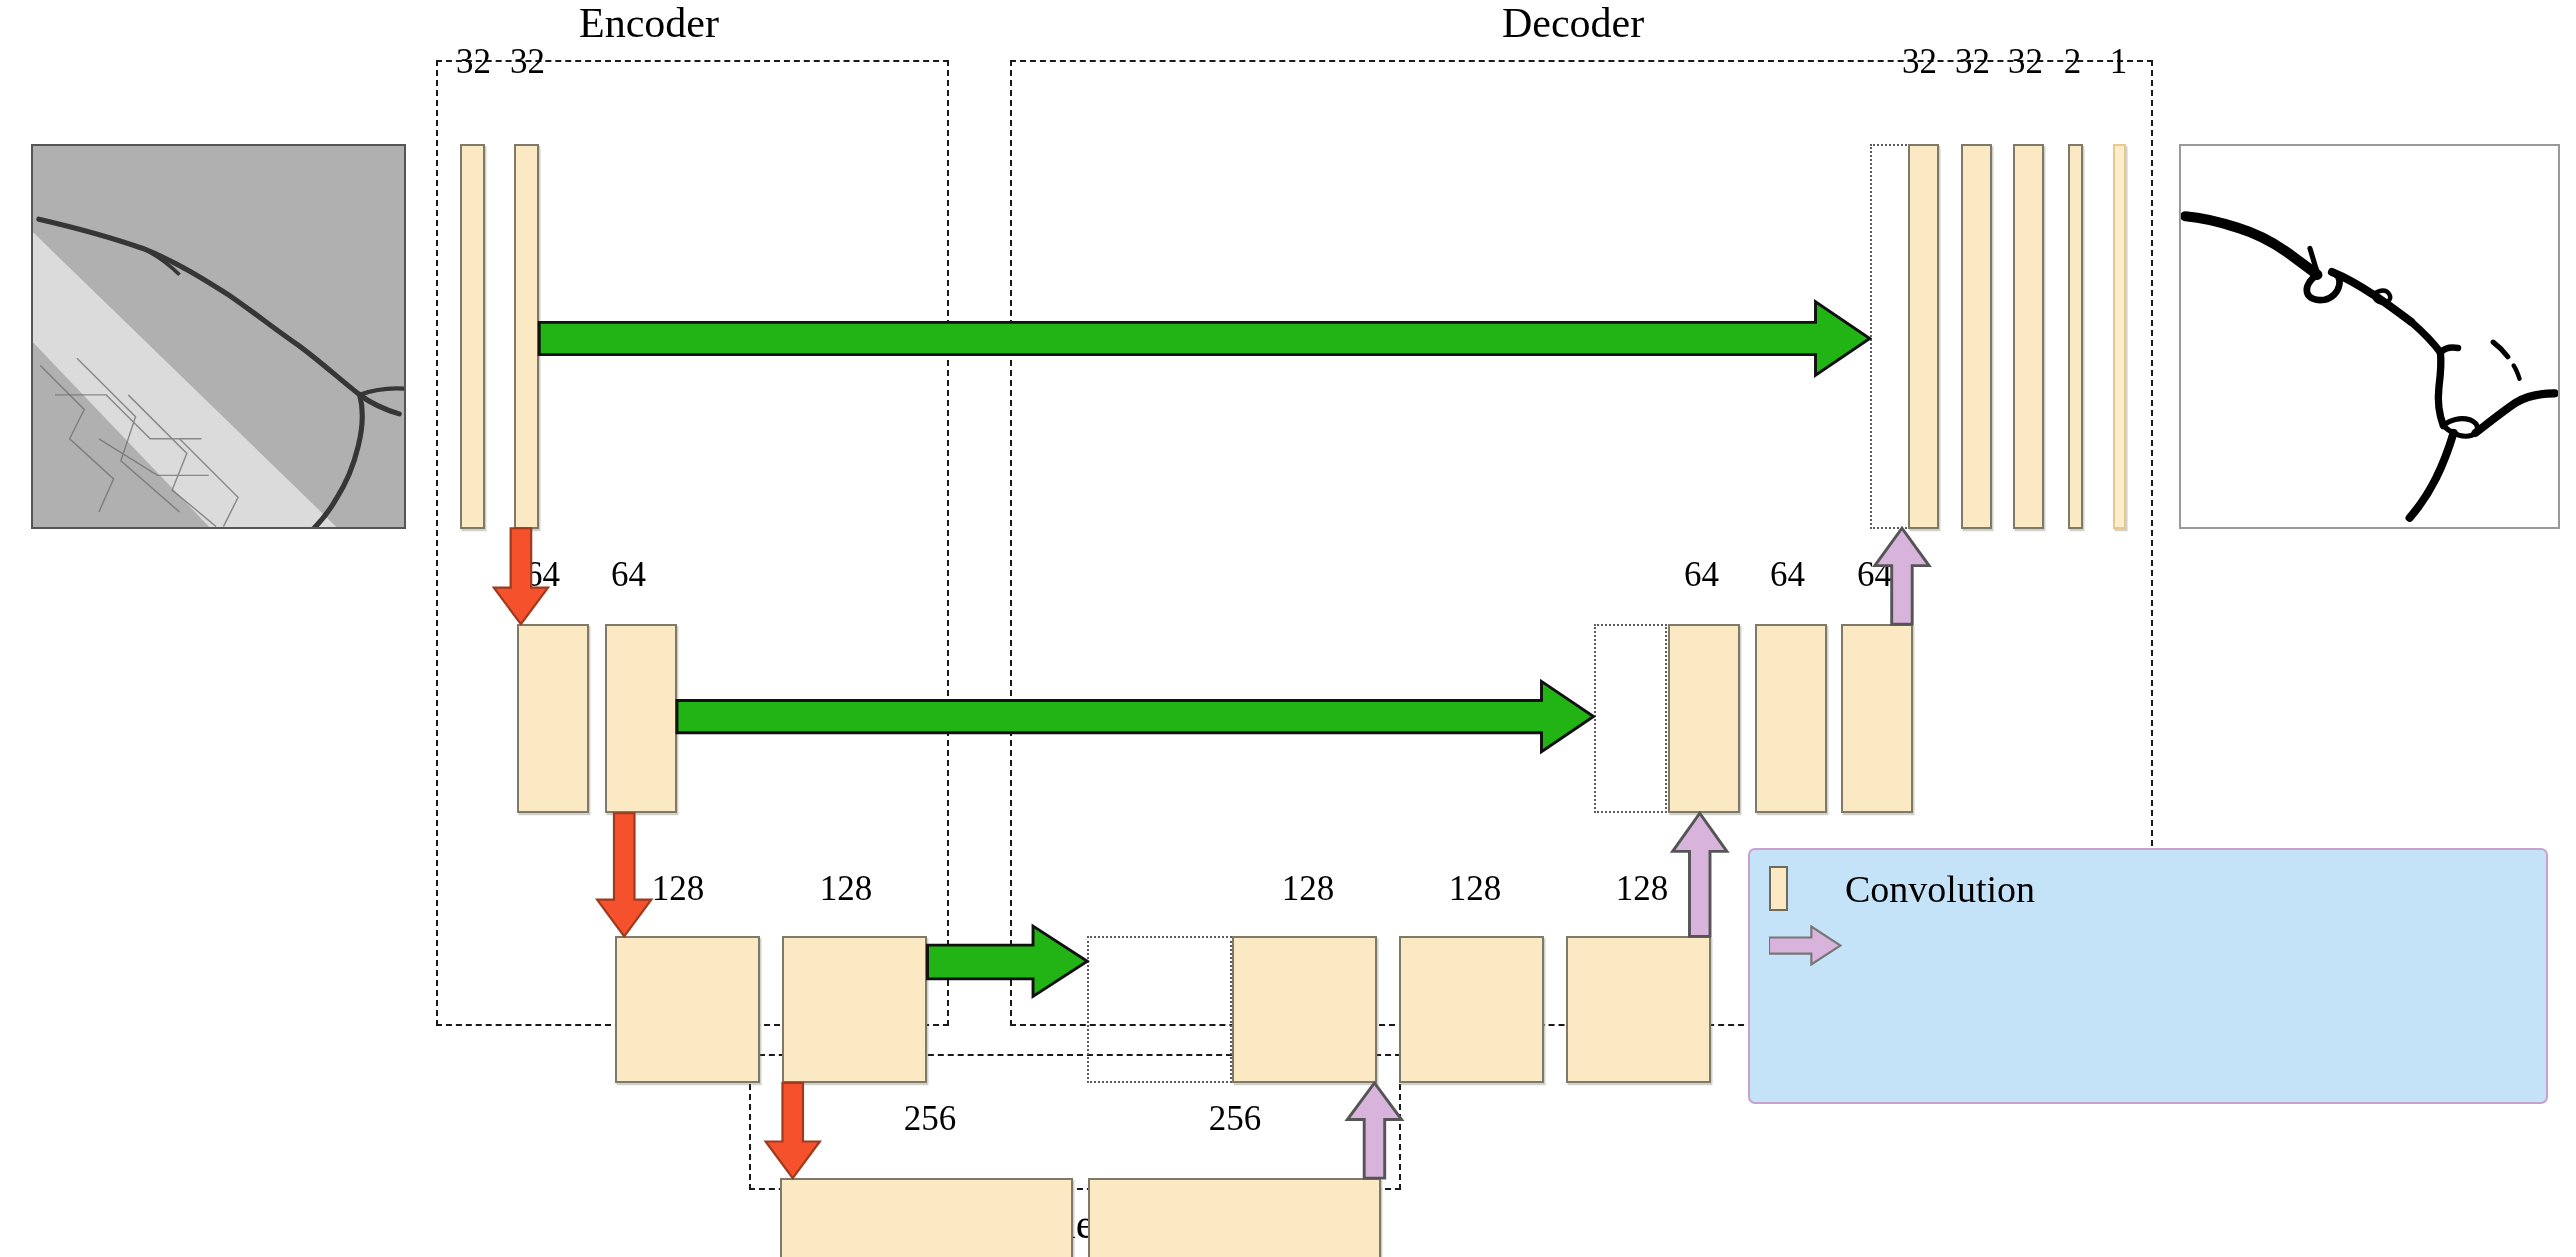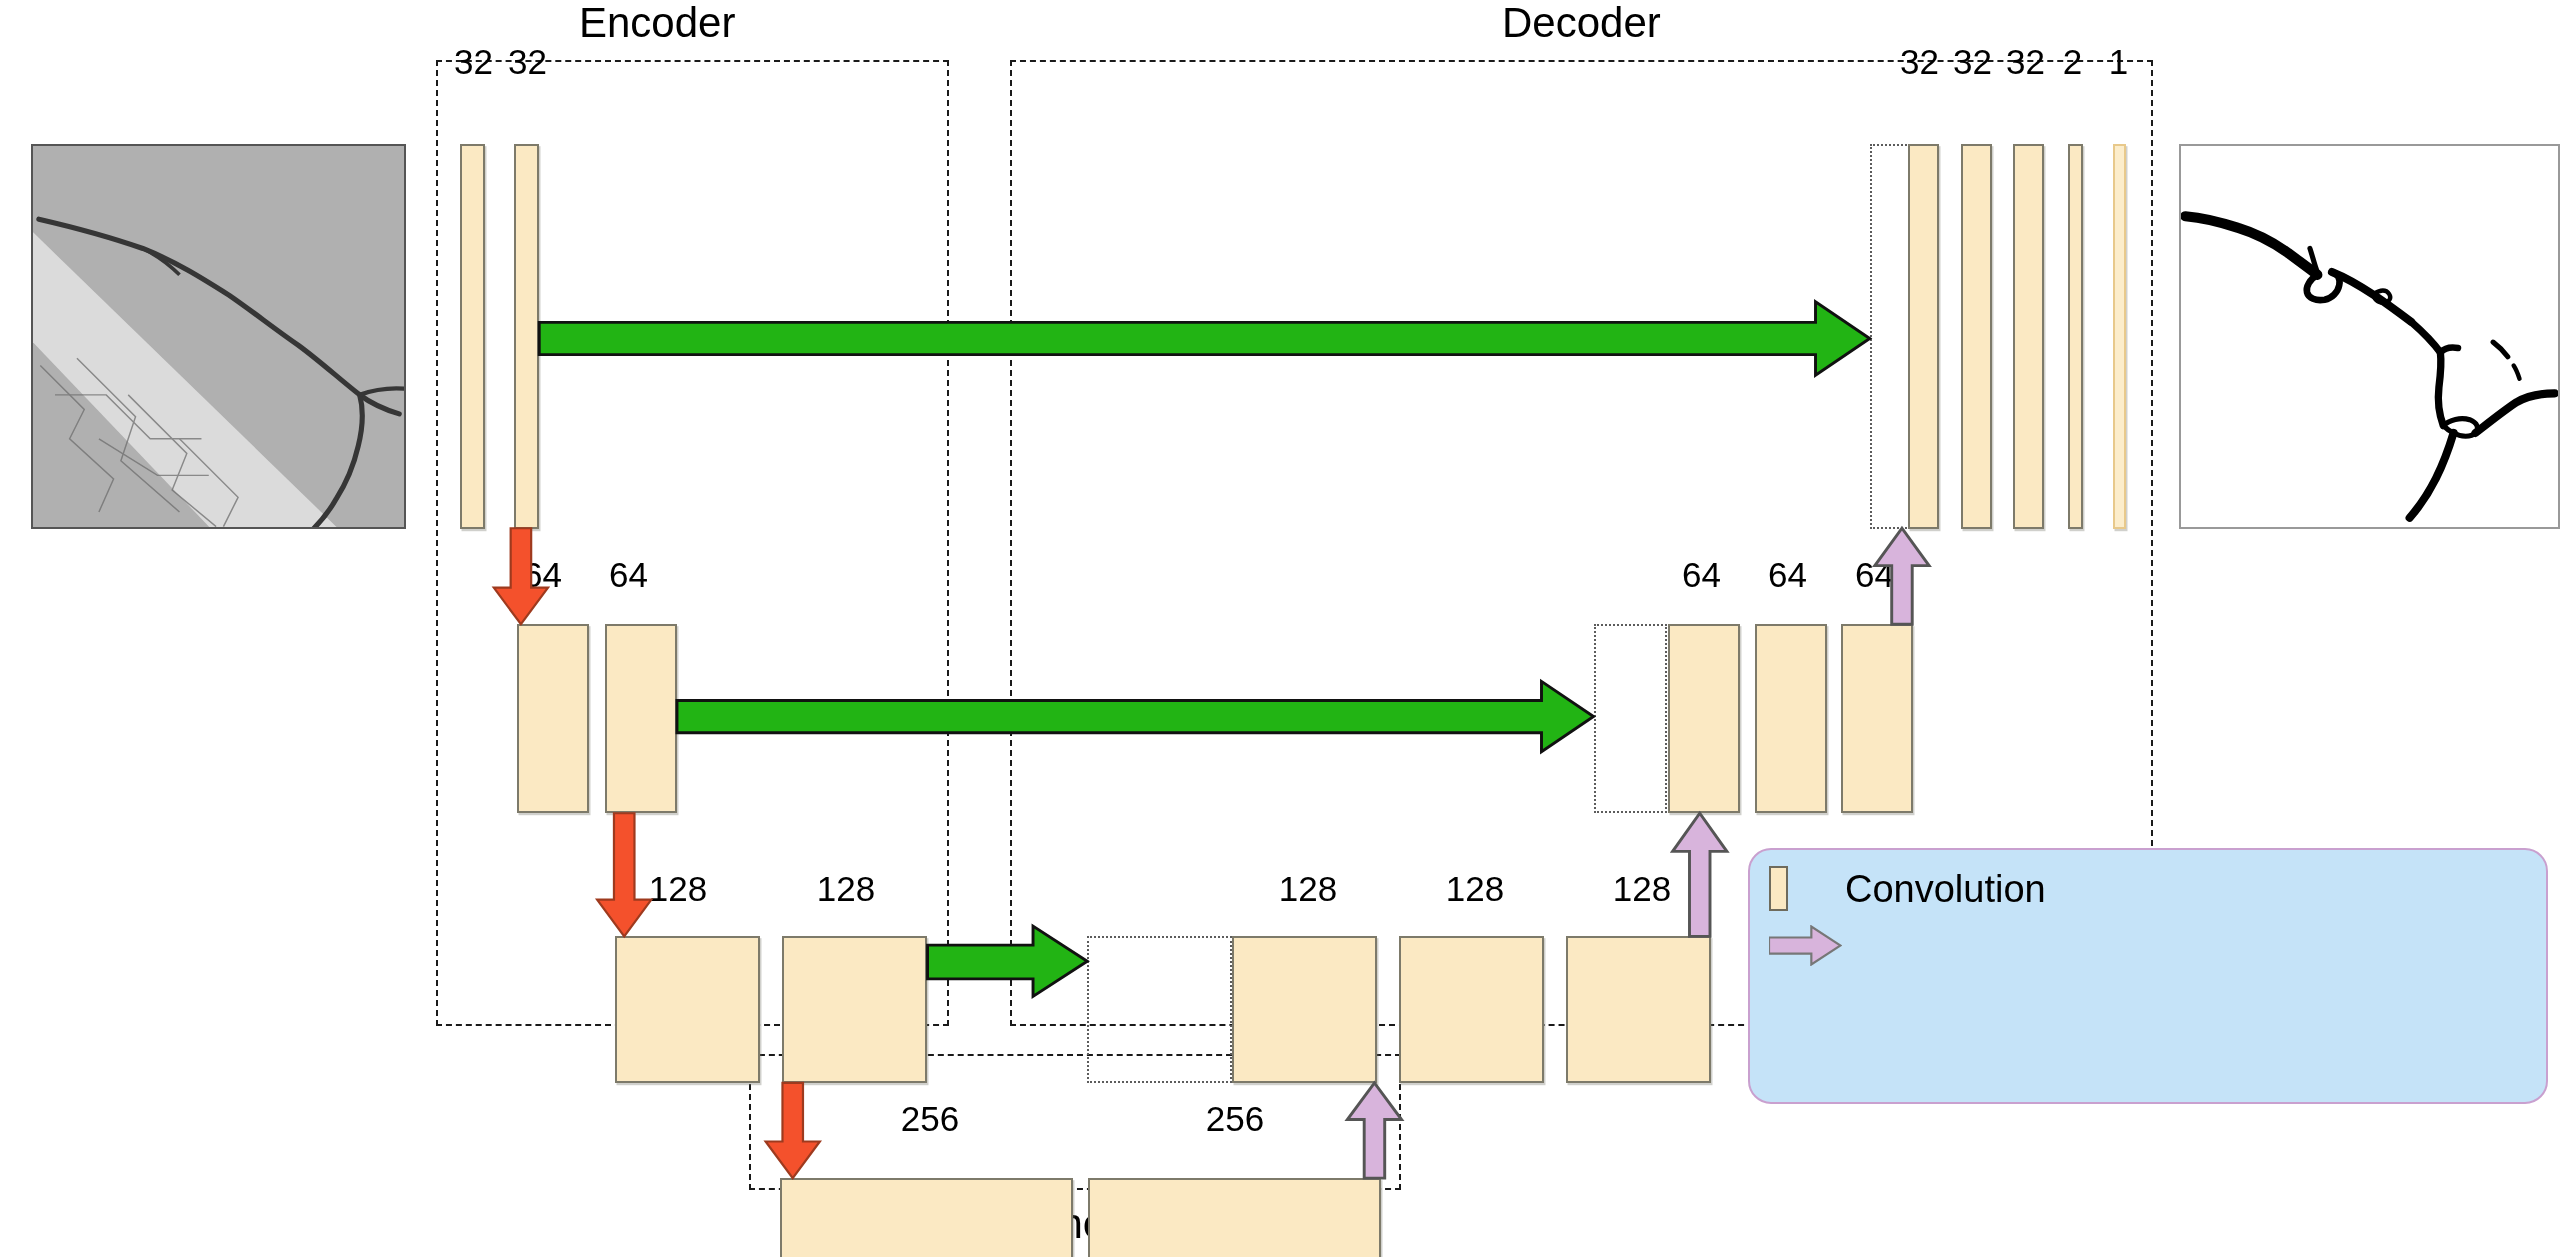--- a/index.html
+++ b/index.html
@@ -4,20 +4,21 @@
 <title>U-Net Architecture Diagram</title>
 <style>
   html,body{margin:0;padding:0;background:#ffffff;}
   body{font-family:"Liberation Sans","DejaVu Sans",sans-serif;}
   #stage{
     position:relative;
     width:2576px;
     height:1258px;
     background:#ffffff;
     overflow:hidden;
+    font-family:Liberation Serif, serif;
   }
 
   
   .section-title{
     position:absolute;
     font-size:42px;
     color:#000;
     white-space:nowrap;
     letter-spacing:0px;
   }
@@ -67,21 +68,21 @@
     border:2.2px solid #555;
     box-sizing:border-box;
     overflow:hidden;
   }
 
   
   .legend{
     position:absolute;
     background:#C5E3F8;
     border:2.9px solid #C9A0CF;
-    border-radius:23px;
+    border-radius:7px;
     box-sizing:border-box;
     padding:10.3px 19px;
   }
   .legend-row{
     display:flex;
     align-items:center;
     height:57px;
   }
   .legend-key{
     width:76px;

